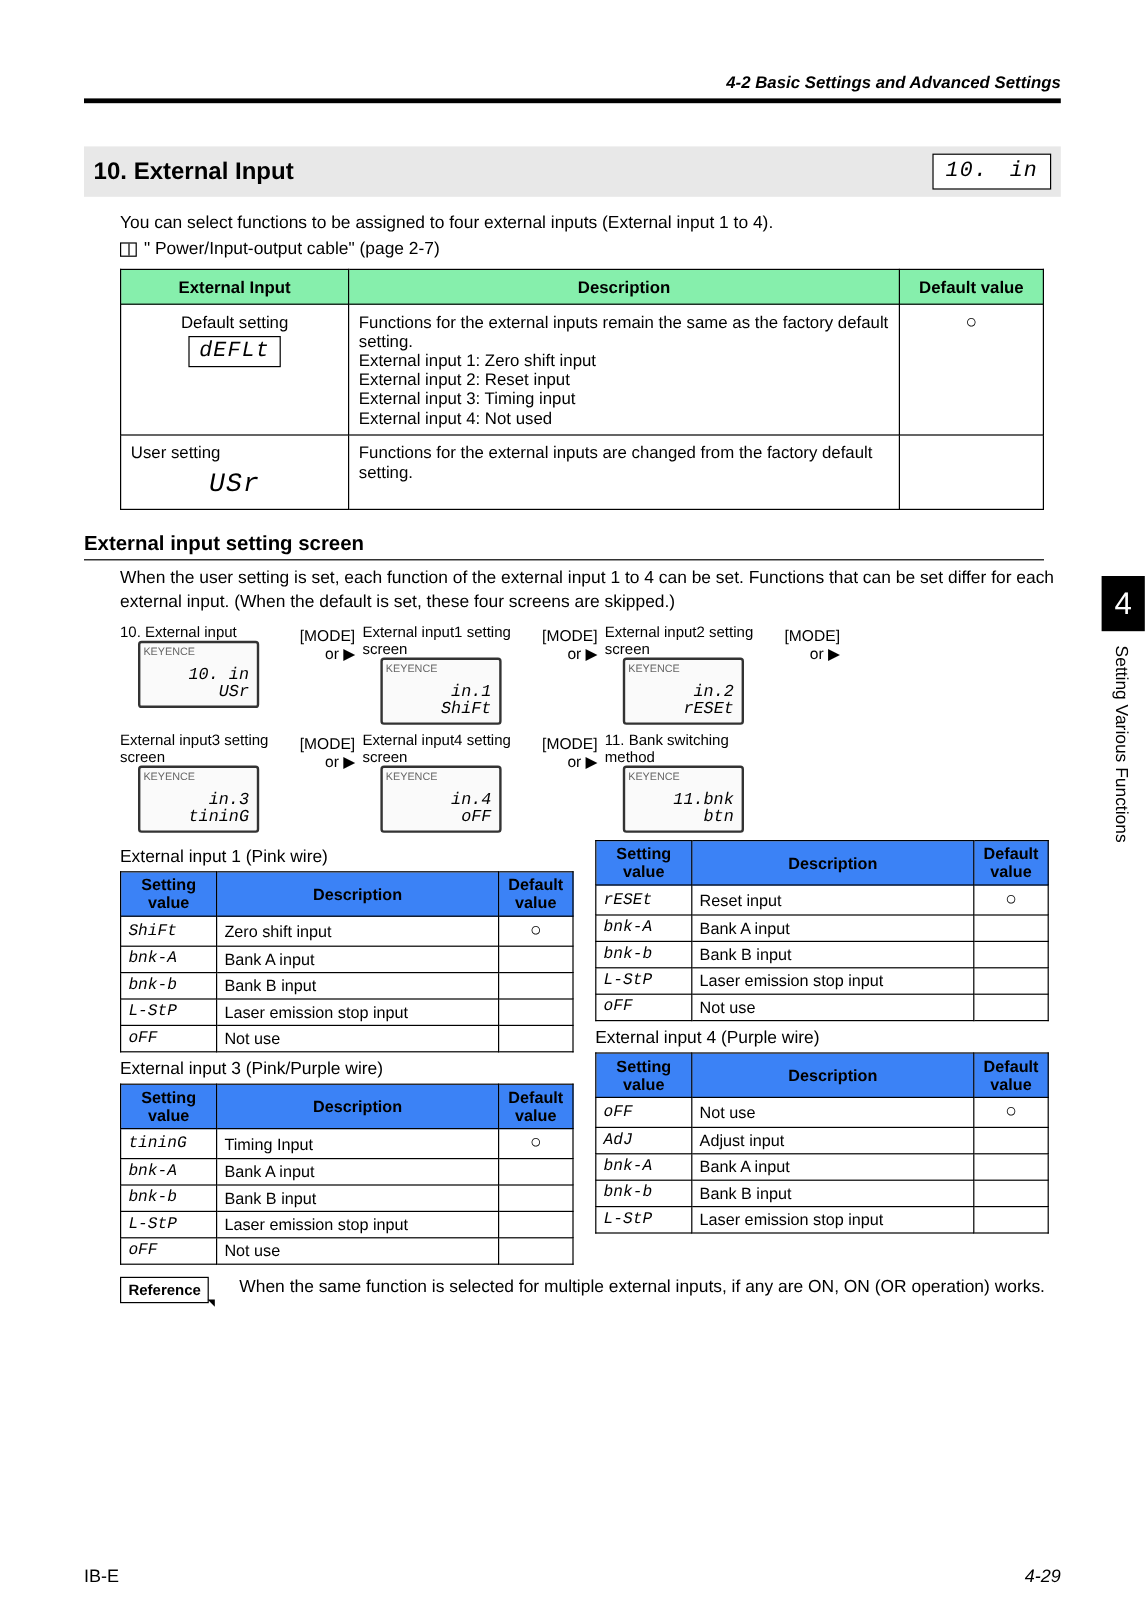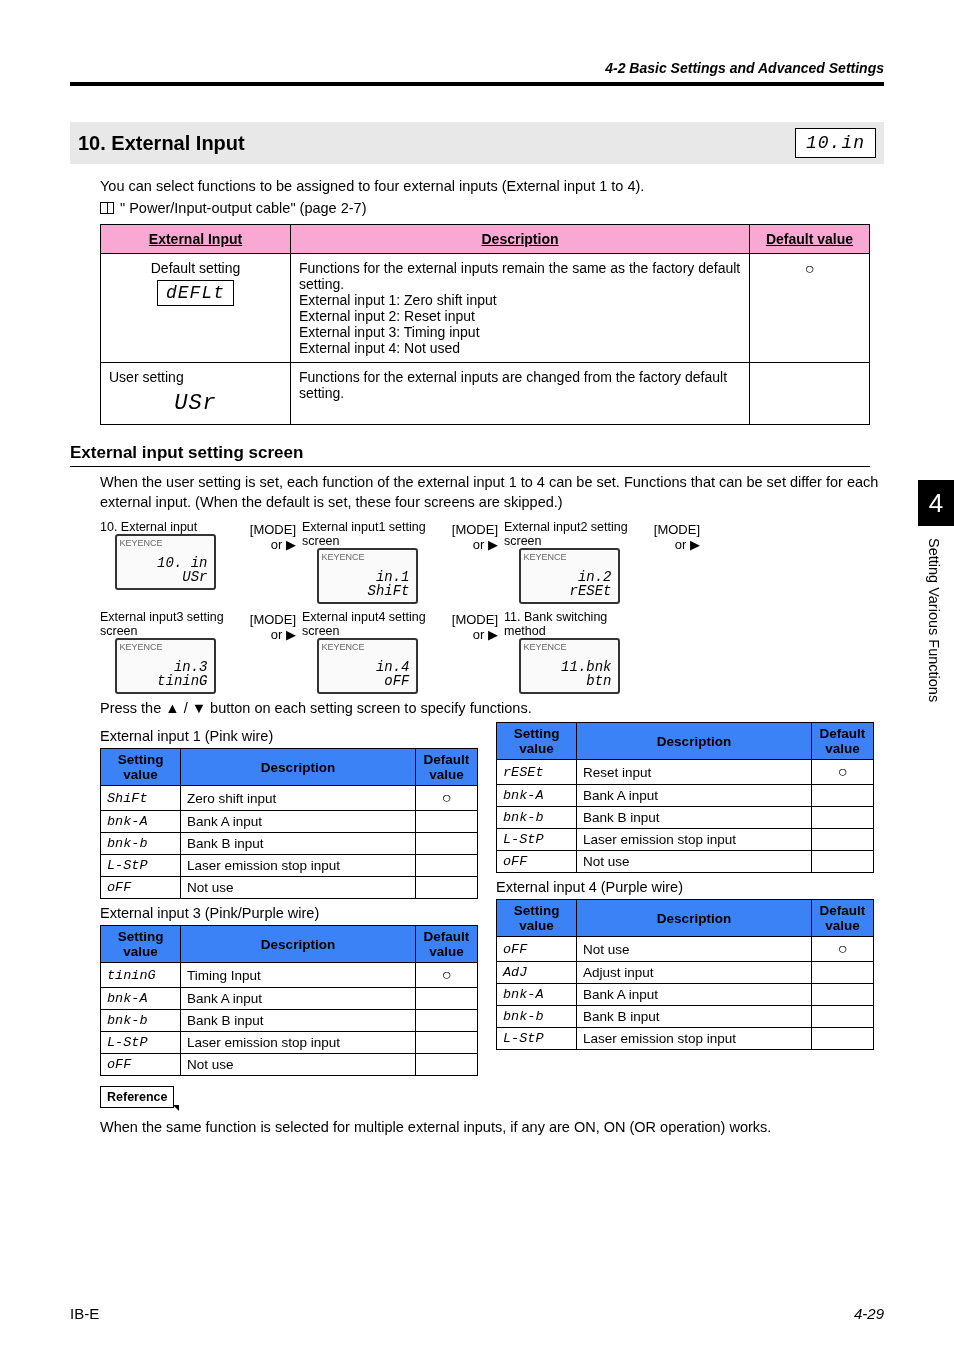--- a/index.html
+++ b/index.html
@@ -38,39 +38,40 @@
     margin: 0;
     flex: 1;
   }
   .seg-badge {
     border: 1px solid #000;
     padding: 4px 10px;
     font-family: "Courier New", monospace;
     font-style: italic;
     font-size: 18px;
     display: flex;
+    gap: 18px;
     letter-spacing: 1px;
     background: #fff;
   }
   .intro { margin: 0 0 6px 30px; font-size: 14.5px; }
   .book-ref { margin-left: 30px; font-size: 14.5px; display:flex; align-items:center; gap:6px;}
   .book-icon { width:14px; height:12px; border:1px solid #000; display:inline-block; position:relative;}
   .book-icon::after{content:"";position:absolute;left:50%;top:0;bottom:0;width:1px;background:#000;}
   table.maintable {
     border-collapse: collapse;
     width: 770px;
     margin: 8px 0 18px 30px;
     font-size: 14px;
   }
   table.maintable th, table.maintable td {
     border: 1px solid #000;
     padding: 6px 8px;
     vertical-align: top;
   }
-  table.maintable th { font-weight: bold; text-align: center; background:#f9a8d4;text-decoration:underline;}
+  table.maintable th { font-weight: bold; text-align: center; background:#86efac;}
   .seg-box {
     border: 1px solid #000;
     display: inline-block;
     padding: 2px 8px;
     font-family: "Courier New", monospace;
     font-style: italic;
     font-size: 18px;
     letter-spacing: 1px;
     margin-top: 4px;
   }
@@ -106,21 +107,21 @@
     width: 100%;
     font-size: 13.5px;
   }
   table.small th, table.small td {
     border: 1px solid #000;
     padding: 3px 6px;
   }
   table.small th { background:#3b82f6; text-align:center; font-weight:bold;}
   table.small .sv { font-family:"Courier New",monospace; font-style:italic; width:80px;}
   table.small .dv { text-align:center; width:62px;}
-  .ref-row{ display:flex; gap:10px; margin:10px 0 0 30px; align-items:flex-start;flex-direction:column;}
+  .ref-row{ display:flex; gap:25px; margin:10px 0 0 30px; align-items:flex-start;}
   .ref-badge{ border:1px solid #000; padding:3px 6px; font-size:12.5px; font-weight:bold; position:relative;}
   .ref-badge::after{content:"";position:absolute;right:-6px;bottom:-4px;width:0;height:0;border-left:6px solid transparent;border-top:6px solid #000;}
   .ref-text{ font-size:14.5px; line-height:1.35; flex:1;}
   .footer{ position:absolute; bottom:30px; left:70px; right:70px; display:flex; justify-content:space-between; font-size:15px;}
   .footer .pg{font-style:italic;}
   .side-tab{ position:absolute; right:0; top:480px; width:36px; }
   .side-tab .num{ background:#000; color:#fff; width:36px; height:46px; display:flex; align-items:center; justify-content:center; font-size:26px;}
   .side-tab .txt{ writing-mode: vertical-rl; font-size:14.5px; padding:12px 8px;}
   .circle{font-size:16px;}
 </style>
@@ -236,21 +237,20 @@
     <div class="flow-item">
       <div class="flow-label">11. Bank switching method</div>
       <div class="mini-screen">
         <span class="small">KEYENCE</span>
         <span class="seg">11.bnk</span>
         <span class="seg">btn</span>
       </div>
     </div>
   </div>
 
-  <p class="press-note">Press the ▲ / ▼ button on each setting screen to specify functions.</p>
 
   <div class="tables-row">
     <div class="tcol">
       <div class="tcap">External input 1 (Pink wire)</div>
       <table class="small">
         <thead>
             <tr>
           <th>Setting value</th>
           <th>Description</th>
           <th>Default value</th>

